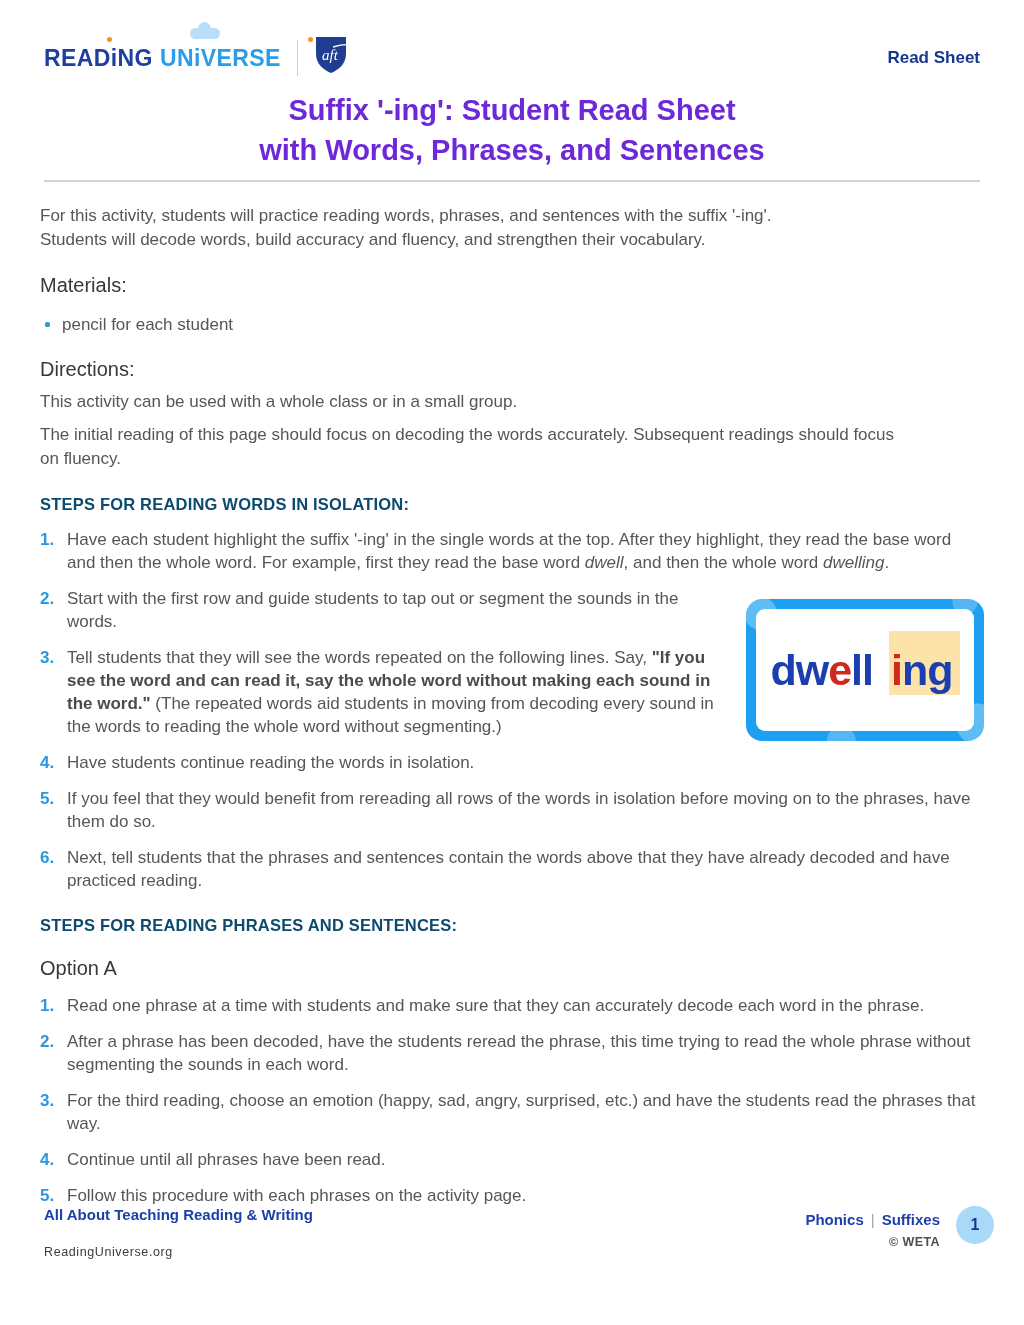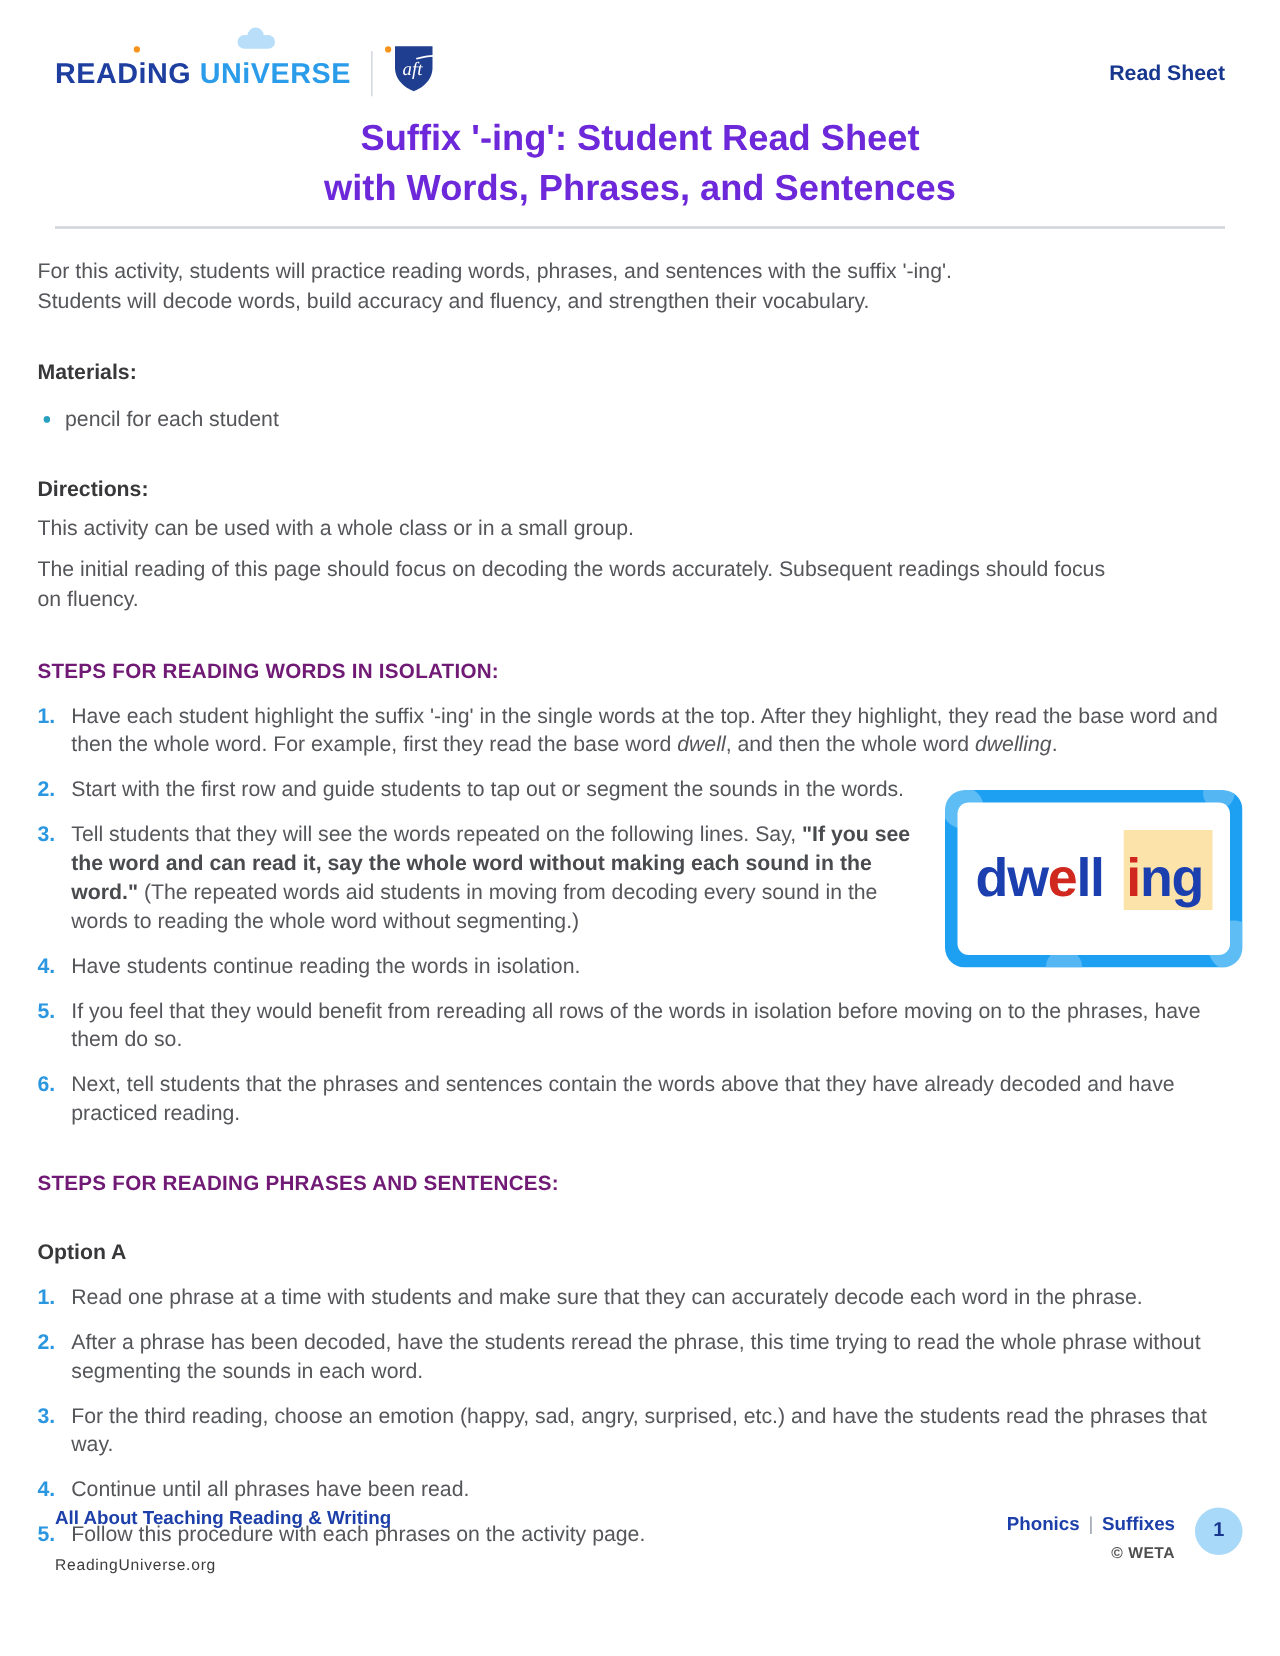--- a/index.html
+++ b/index.html
@@ -2,21 +2,21 @@
 <html><head>
 <meta charset="utf-8">
 <style>
   * { margin:0; padding:0; box-sizing:border-box; }
   html,body { background:#e8e8e8; }
   .page {
     width:1024px; height:1325px; background:#ffffff; position:relative;
     margin:0 auto; font-family:"Liberation Sans", sans-serif;
     color:#55565a; overflow:hidden;
   }
-  .content { padding:0 30px; }
+  .content { padding:0 40px; }
 
   
   .topbar { display:flex; justify-content:space-between; align-items:center; padding:36px 44px 0 44px; }
   .logo { display:flex; align-items:center; position:relative; }
   .logo-word { font-size:23px; font-weight:800; letter-spacing:0.4px; position:relative; z-index:1; }
   .logo-reading { color:#1e3fa0; }
   .logo-universe { color:#2b9ce9; margin-left:7px; }
   .cloud { position:absolute; left:146px; top:-8px; width:30px; height:11px; background:#b9defa; border-radius:8px; z-index:0; }
   .cloud::before { content:""; position:absolute; left:8px; top:-6px; width:13px; height:13px; background:#b9defa; border-radius:50%; }
   .i-dot { position:absolute; width:5px; height:5px; border-radius:50%; background:#f7941d; top:1px; z-index:2; }
@@ -24,27 +24,27 @@
   .i-dot.d2 { left:264px; }
   .logo-divider { width:1px; height:36px; background:#c9d0d8; margin:0 16px; }
   .doc-type { font-size:17px; font-weight:700; color:#17378f; }
 
   
   .title { margin-top:10px; text-align:center; font-size:29px; line-height:40px; font-weight:700; color:#6d28d9; }
   .rule { border:none; border-top:2px solid #cfd5dc; margin:10px 44px 0 44px; }
 
   
   .intro { margin-top:22px; font-size:17px; line-height:24px; }
-  .black-h { margin-top:35px; font-size:17px; font-weight:700; color:#38383a; }
+  .black-h { margin-top:22px; font-size:20px; font-weight:400; color:#38383a; }
   .bullets { list-style:none; margin-top:14px; }
   .bullets li { position:relative; padding-left:22px; margin-bottom:17px; font-size:17px; line-height:22px; }
   .bullets .dot { position:absolute; left:5px; top:8px; width:5px; height:5px; border-radius:50%; background:#2aa0c0; }
   .para { margin-top:9px; font-size:17px; line-height:24px; }
   .para.narrow { max-width:862px; }
-  .blue-h { margin-top:36px; font-size:16.5px; font-weight:700; color:#701a75; letter-spacing:0.2px; }
+  .blue-h { margin-top:24px; font-size:16.5px; font-weight:700; color:#0c4a6e; letter-spacing:0.2px; }
 
   .steps { margin-top:14px; }
   .li { position:relative; padding-left:27px; margin-bottom:13px; font-size:17px; line-height:23px; }
   .li .num { position:absolute; left:0; top:0; color:#2b97e0; font-weight:700; }
   .li i { font-style:italic; }
   .li .b { font-weight:700; color:#4a4b4e; }
 
   
   .word-card {
     float:right; width:238px; height:142px; margin:12px 0 12px 26px;

